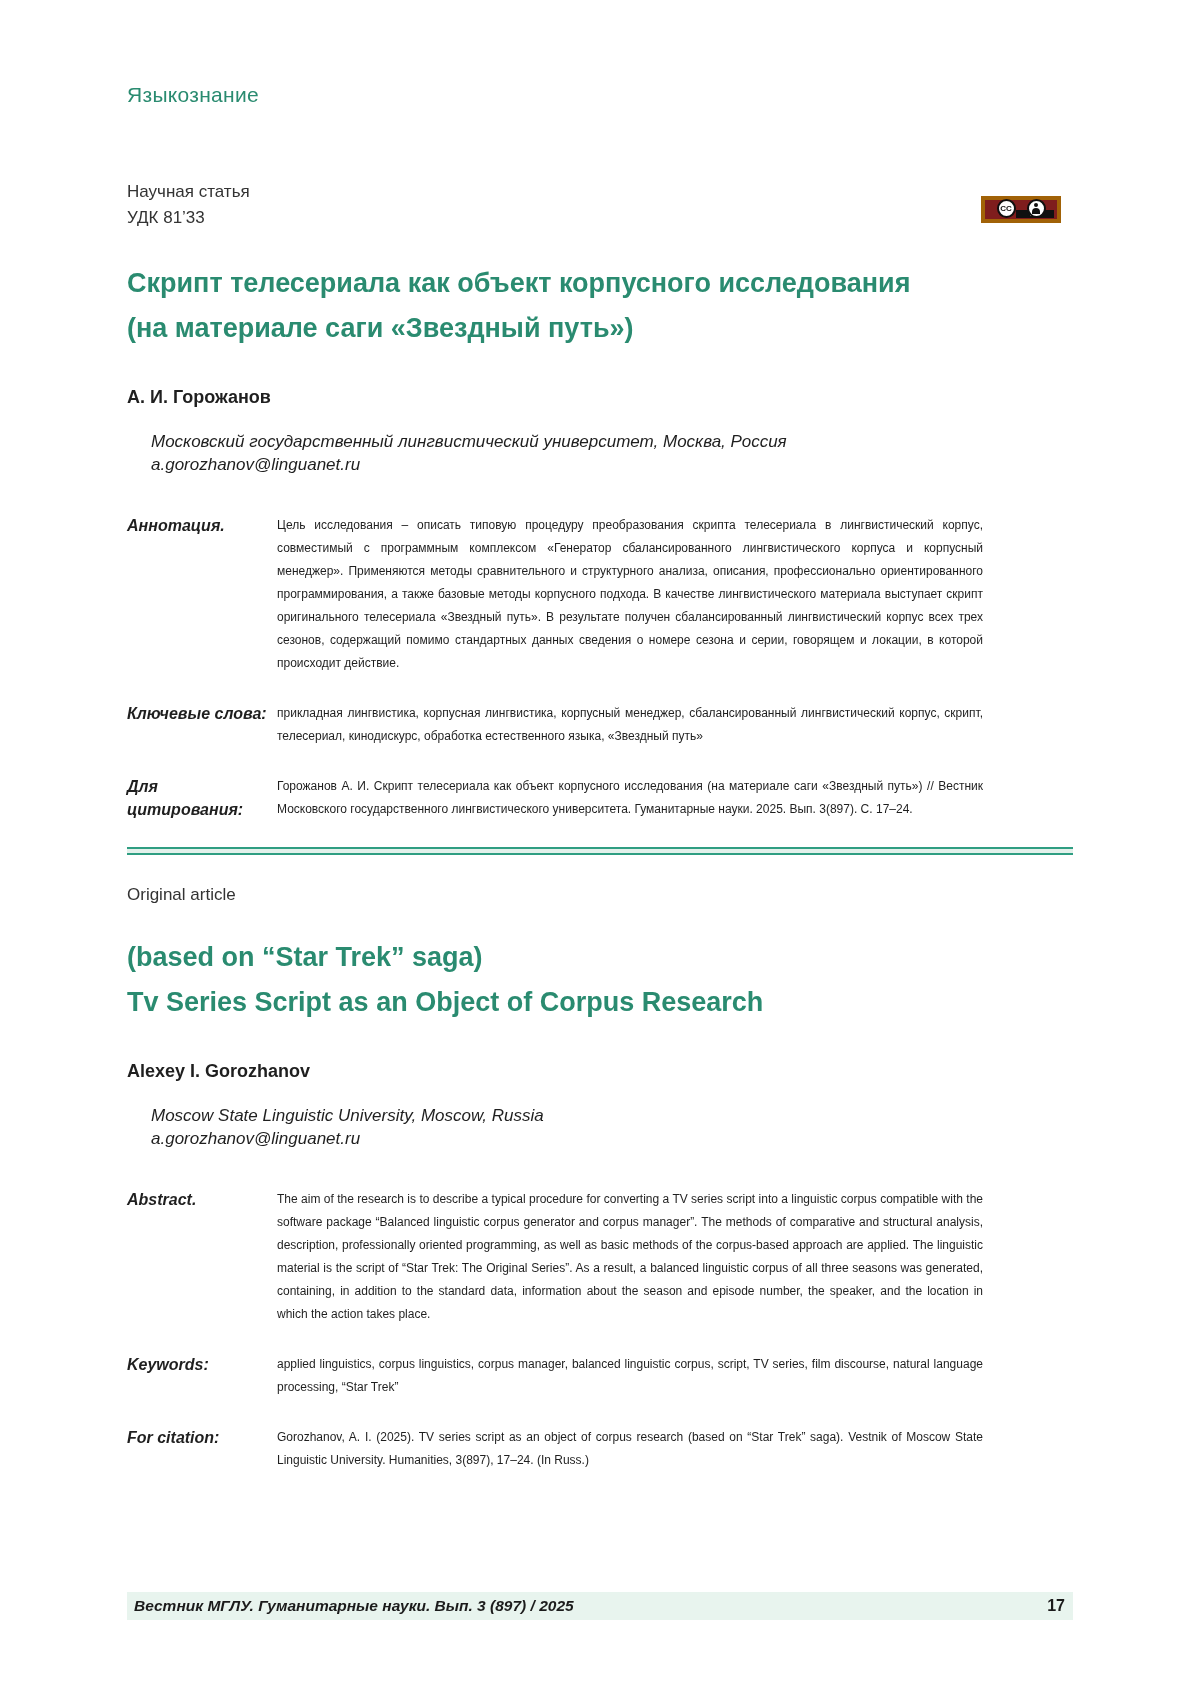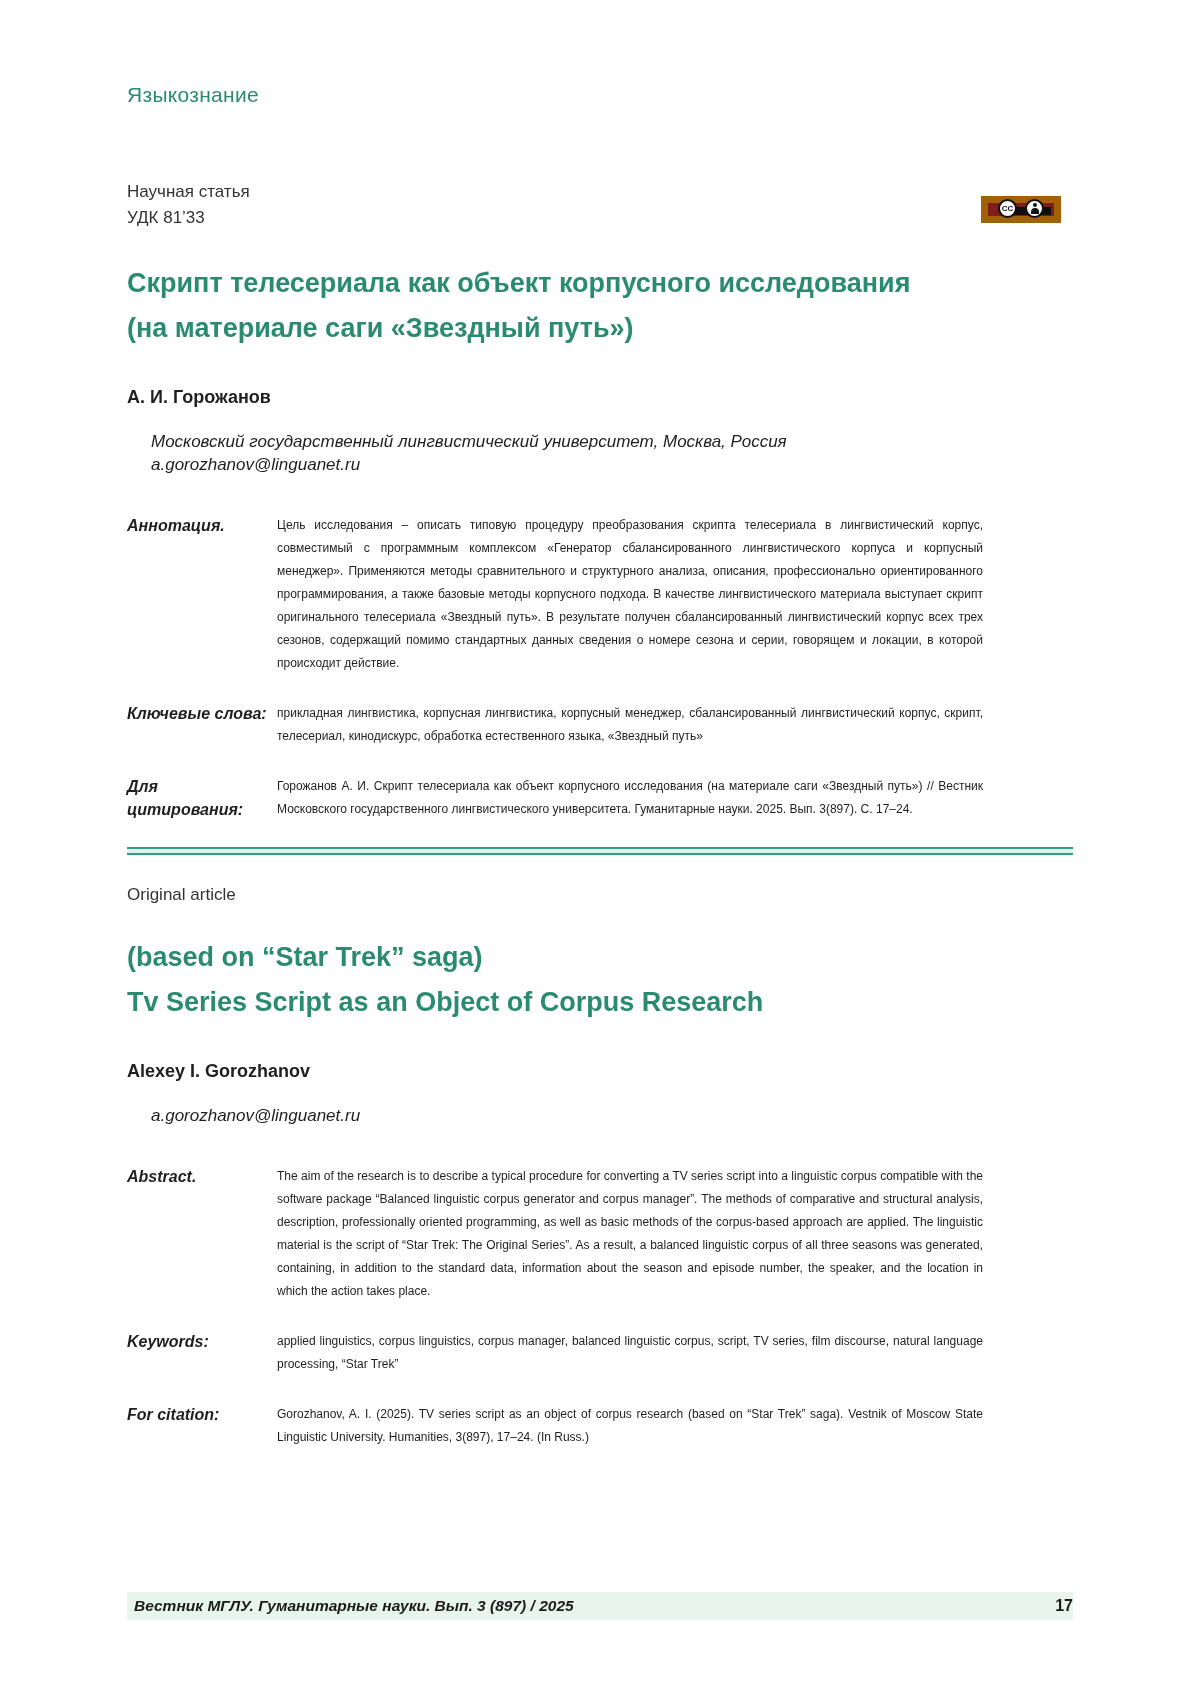--- a/index.html
+++ b/index.html
@@ -25,21 +25,21 @@
     width: 946px;
     display: flex; justify-content: space-between; align-items: flex-start;
   }
   .meta-left { font-size: 17px; line-height: 26px; color: #333; }
   
   .cc-badge {
     position: relative;
     margin-top: 17px; margin-right: 12px;
     width: 80px; height: 27px;
     background: #7f1d1d;
-    border: 7px solid #a16207;
+    border: 4px solid #a16207;
     display: flex; align-items: center; justify-content: space-around;
     padding: 0 6px 2px 6px;
   }
   .cc-circle {
     width: 19px; height: 19px; border-radius: 50%;
     background: #ffffff; border: 2px solid #101010;
     display: flex; align-items: center; justify-content: center;
     font-size: 8px; font-weight: 700; color: #101010;
     flex: 0 0 auto; z-index: 2;
   }
@@ -78,21 +78,21 @@
     border-top: 2.5px solid var(--teal-bright);
     border-bottom: 2.5px solid var(--teal-bright);
     background: #e3f1eb;
   }
   .orig-article { margin-top: 30px; font-size: 17px; color: #333; }
   .footer-bar {
     position: absolute; left: 127px; top: 1592px;
     width: 946px; height: 28px;
     background: #e8f4ee;
     display: flex; justify-content: space-between; align-items: center;
-    padding: 0 0 0 7px;
+    padding: 0 8px 0 7px;
   }
   .footer-journal { font-size: 15.5px; font-weight: 700; font-style: italic; color: #1b1b1b; }
   .footer-page { font-size: 16px; font-weight: 700; color: #1b1b1b; }
 </style>
 </head>
 <body>
 
 <div class="page">
 
   <h1 class="section-heading">Языкознание</h1>
@@ -146,20 +146,21 @@
   <div class="orig-article">Original article</div>
 
   <h2 class="article-title">
     <div>(based on “Star Trek” saga)</div>
     <div>Tv Series Script as an Object of Corpus Research</div>
   </h2>
 
   <div class="author-name">Alexey I. Gorozhanov</div>
 
   <div class="affiliation-block">
+    <div>Moscow State Linguistic University, Moscow, Russia</div>
     <div>a.gorozhanov@linguanet.ru</div>
   </div>
 
   <div class="def-row first">
     <div class="def-label">Abstract.</div>
     <div class="def-text">The aim of the research is to describe a typical procedure for converting a TV series script into a linguistic corpus compatible with the software package “Balanced linguistic corpus generator and corpus manager”. The methods of comparative and structural analysis, description, professionally oriented programming, as well as basic methods of the corpus-based approach are applied. The linguistic material is the script of “Star Trek: The Original Series”. As a result, a balanced linguistic corpus of all three seasons was generated, containing, in addition to the standard data, information about the season and episode number, the speaker, and the location in which the action takes place.</div>
   </div>
 
   <div class="def-row">
     <div class="def-label">Keywords:</div>

